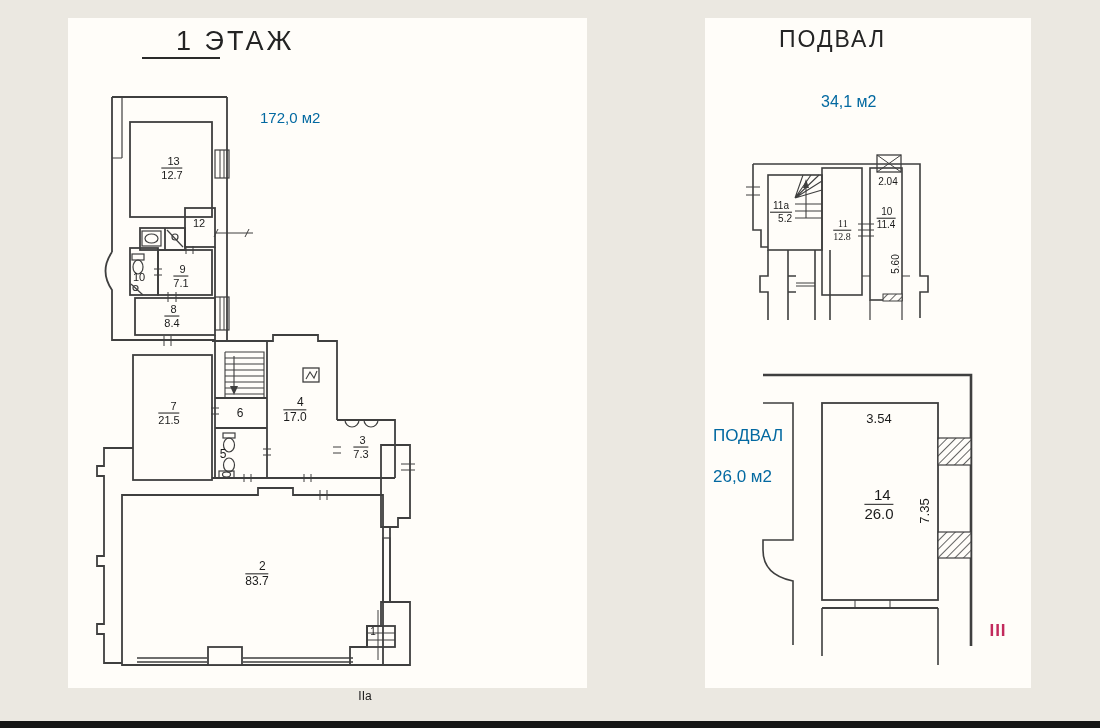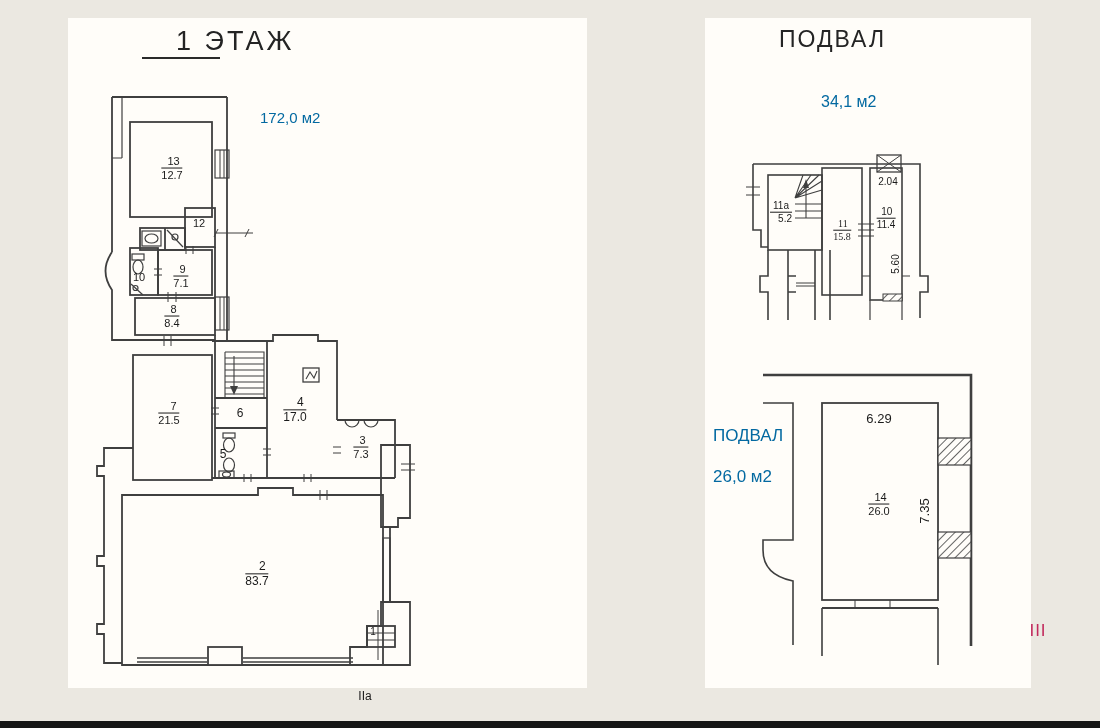--- a/index.html
+++ b/index.html
@@ -16,27 +16,27 @@
              white-space:nowrap;line-height:1;}
   .underline{position:absolute;height:2px;background:#2a2a2a;}
   .area-text{position:absolute;color:#0369a1;white-space:nowrap;line-height:1;}
 
   .rl{position:absolute;transform:translate(-50%,-50%);text-align:right;
       font-size:11px;line-height:1.18;color:#1b1b1b;white-space:nowrap;}
   .rl .n{display:block;border-bottom:1.3px solid #1b1b1b;padding:0 3px;}
   .rl.solo .n{border-bottom:none;padding:0;}
   .rl.sm{font-size:10px;}
   .rl.md{font-size:12px;}
-  .rl.lg{font-size:11px;}
+  .rl.lg{font-size:15px;}
   .dim{position:absolute;transform:translate(-50%,-50%);color:#1b1b1b;
        font-size:10px;white-space:nowrap;line-height:1;}
   .dim.big{font-size:13px;}
   .dim.rot{transform:translate(-50%,-50%) rotate(-90deg);}
-  .section-mark{position:absolute;transform:translate(-50%,-50%);font-weight:normal;
-       font-size:17px;letter-spacing:1px;transform-origin:center;margin-left:40px;}
+  .section-mark{position:absolute;transform:translate(-50%,-50%);font-weight:bold;
+       font-size:17px;letter-spacing:1px;transform-origin:center;}
 </style>
 </head>
 <body>
 
 <div class="page">
 
   <section class="panel left">
 
     <div class="big-title" style="left:108px;top:10px;">1 ЭТАЖ</div>
     <div class="underline" style="left:74px;top:39px;width:78px;"></div>
@@ -225,31 +225,31 @@
       </g>
       <rect x="233" y="420" width="33" height="27" fill="url(#bh)" stroke="#3f3f3f" stroke-width="1.2"></rect>
       <rect x="233" y="514" width="33" height="26" fill="url(#bh)" stroke="#3f3f3f" stroke-width="1.2"></rect>
     </svg>
 
     <div class="rl sm" style="left:76px;top:194px;">
       <span class="n">11а</span>
       <span>5.2</span></div>
     <div class="rl sm" style="left:137px;top:212px;font-family:Liberation Serif, serif;">
       <span class="n">11</span>
-      <span>15.8</span></div>
+      <span>12.8</span></div>
     <div class="rl sm" style="left:181px;top:200px;">
       <span class="n">10</span>
       <span>11.4</span></div>
     <div class="dim" style="left:183px;top:164px;">2.04</div>
     <div class="dim rot" style="left:191px;top:246px;">5.60</div>
 
     <div class="area-text" style="left:8px;top:409px;font-size:17px;">ПОДВАЛ</div>
     <div class="area-text" style="left:8px;top:450px;font-size:17px;">26,0 м2</div>
     <div class="rl lg" style="left:174px;top:486px;">
       <span class="n">14</span>
       <span>26.0</span></div>
-    <div class="dim big" style="left:174px;top:400px;">6.29</div>
+    <div class="dim big" style="left:174px;top:400px;">3.54</div>
     <div class="dim big rot" style="left:219px;top:493px;">7.35</div>
     <div class="section-mark" style="left:293px;top:613px;color:#c22a5c;">III</div>
   </section>
 
   <div class="bottom-bar"></div>
 </div>
 
 </body></html>

